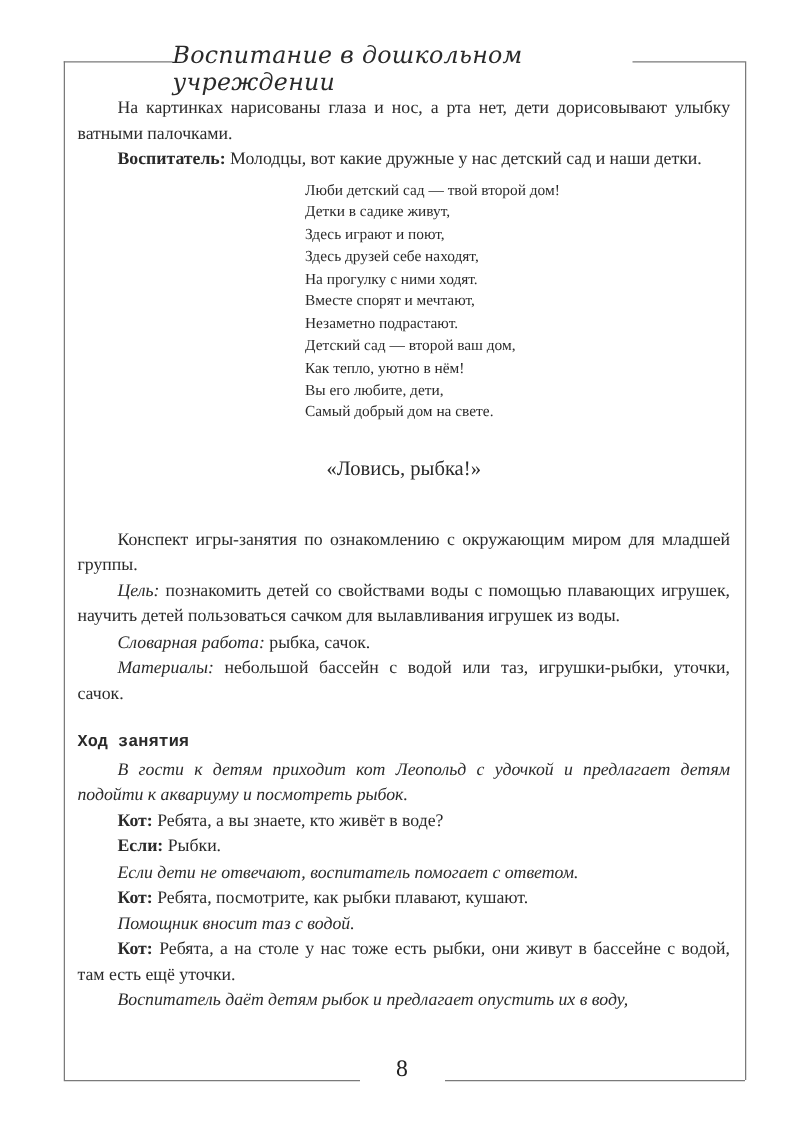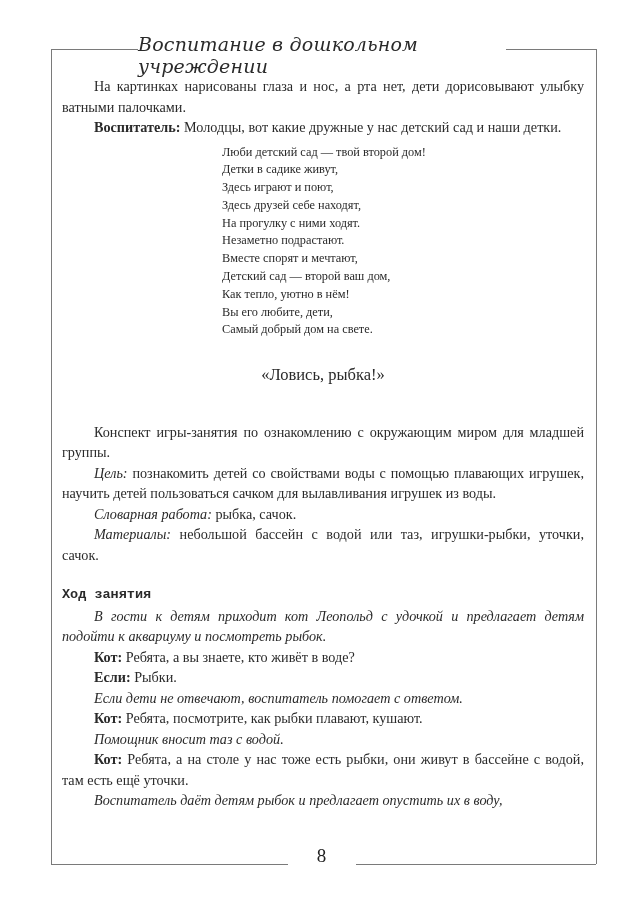--- a/index.html
+++ b/index.html
@@ -12,21 +12,21 @@
                    font-family: "DejaVu Serif", serif; font-style: italic; font-size: 19px;
                    color: #2a2a2a; letter-spacing: 0.2px; }
   .page-num { position: absolute; top: 845px; left: 288px; width: 67px; text-align: center;
               font-size: 19px; color: #222; }
   .content { position: absolute; left: 62px; top: 76px; width: 522px; font-size: 14.2px; line-height: 20.5px; }
   p { margin: 0; text-align: justify; }
   p.ind { text-indent: 32px; }
   .b { font-weight: bold; }
   .i { font-style: italic; }
   .poem { margin: 6px 0 0 160px; font-size: 12.3px; line-height: 17.8px; }
-  .poem div { white-space: nowrap; }
+  .poem div { white-space: nowrap; margin-left: 22px; }
   h2 { margin: 26px 0 36px 0; font-size: 16.5px; text-align: center; font-weight: normal; }
   h3 { margin: 20px 0 0 0; font-size: 13.5px; font-weight: bold; font-family: Liberation Mono, monospace; }
 </style>
 </head>
 <body>
 
 <div class="frame"></div>
 <div class="hline" style="left:51px; top:49px; width:87px;"></div>
 <div class="hline" style="left:506px; top:49px; width:90px;"></div>
 <div class="hline" style="left:51px; top:864px; width:237px;"></div>
@@ -37,22 +37,22 @@
 <div class="content">
   <p class="ind">На картинках нарисованы глаза и нос, а рта нет, дети дорисовывают улыбку ватными палочками.</p>
   <p class="ind"><span class="b">Воспитатель:</span><span> Молодцы, вот какие дружные у нас детский сад и наши детки.</span></p>
 
   <div class="poem">
     <div>Люби детский сад — твой второй дом!</div>
     <div>Детки в садике живут,</div>
     <div>Здесь играют и поют,</div>
     <div>Здесь друзей себе находят,</div>
     <div>На прогулку с ними ходят.</div>
+    <div>Вместе спорят и мечтают,</div>
     <div>Незаметно подрастают.</div>
-    <div>Вместе спорят и мечтают,</div>
     <div>Детский сад — второй ваш дом,</div>
     <div>Как тепло, уютно в нём!</div>
     <div>Вы его любите, дети,</div>
     <div>Самый добрый дом на свете.</div>
   </div>
 
   <h2>«Ловись, рыбка!»</h2>
 
   <p class="ind">Конспект игры-занятия по ознакомлению с окружающим миром для младшей группы.</p>
   <p class="ind"><span class="i">Цель:</span><span> познакомить детей со свойствами воды с помощью плавающих игрушек, научить детей пользоваться сачком для вылавливания игрушек из воды.</span></p>

